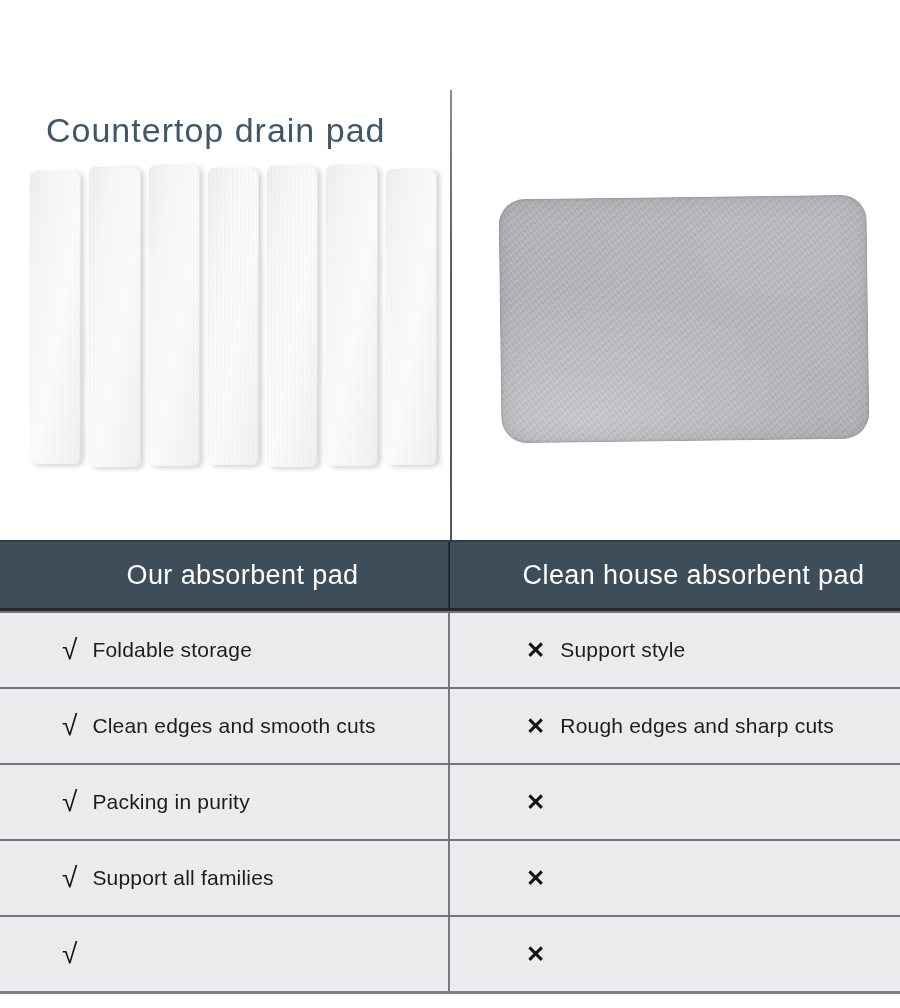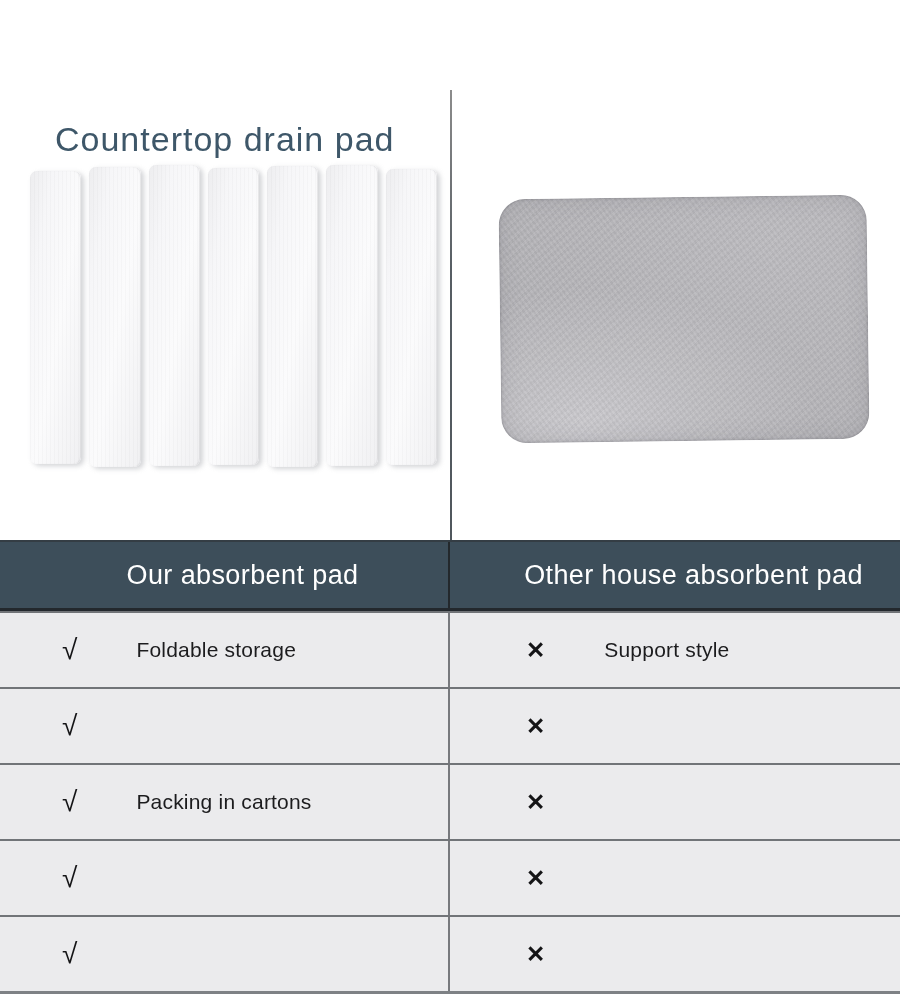--- a/index.html
+++ b/index.html
@@ -14,21 +14,21 @@
     height: 1008px;
     background: #ffffff;
     overflow: hidden;
   }
 
   
   .page-title {
     position: absolute;
     left: 38px;
     top: 103px;
-    margin: 17px;
+    margin: 8px;
     font-size: 34px;
     font-weight: 400;
     letter-spacing: 1px;
     color: #3e5769;
   }
 
   
   .top-divider {
     position: absolute;
     left: 450px;
@@ -133,21 +133,20 @@
     color: #141416;
     margin-right: 15px;
     line-height: 1;
   }
   .mark.check { font-size: 28px; }
   .mark.cross { font-size: 23px; font-weight: 600; }
   .cell-text {
     font-size: 21px;
     color: #1c1c1e;
     letter-spacing: 0.2px;
-    margin-left: 44px;
   }
 </style>
 </head>
 <body>
 
 <div class="page">
 
   <h1 class="page-title">Countertop drain pad</h1>
 
   <div class="pad-left">
@@ -161,56 +160,59 @@
   </div>
 
   <div class="top-divider"></div>
 
   <div class="pad-right"></div>
 
   <div class="cmp-table">
 
     <div class="cmp-head">
       <div class="cmp-th left">Our absorbent pad</div>
-      <div class="cmp-th right">Other house absorbent pad</div>
+      <div class="cmp-th right">Clean house absorbent pad</div>
     </div>
 
     <div class="cmp-row">
       <div class="cmp-td left">
         <span class="mark check">√</span>
         <span class="cell-text">Foldable storage</span>
       </div>
       <div class="cmp-td right">
         <span class="mark cross">✕</span>
         <span class="cell-text">Support style</span>
       </div>
     </div>
 
     <div class="cmp-row">
       <div class="cmp-td left">
         <span class="mark check">√</span>
-      </div>
-      <div class="cmp-td right">
-        <span class="mark cross">✕</span>
-      </div>
-    </div>
-
-    <div class="cmp-row">
-      <div class="cmp-td left">
-        <span class="mark check">√</span>
-        <span class="cell-text">Packing in cartons</span>
-      </div>
-      <div class="cmp-td right">
-        <span class="mark cross">✕</span>
-      </div>
-    </div>
-
-    <div class="cmp-row">
-      <div class="cmp-td left">
-        <span class="mark check">√</span>
+        <span class="cell-text">Clean edges and smooth cuts</span>
+      </div>
+      <div class="cmp-td right">
+        <span class="mark cross">✕</span>
+        <span class="cell-text">Rough edges and sharp cuts</span>
+      </div>
+    </div>
+
+    <div class="cmp-row">
+      <div class="cmp-td left">
+        <span class="mark check">√</span>
+        <span class="cell-text">Packing in purity</span>
+      </div>
+      <div class="cmp-td right">
+        <span class="mark cross">✕</span>
+      </div>
+    </div>
+
+    <div class="cmp-row">
+      <div class="cmp-td left">
+        <span class="mark check">√</span>
+        <span class="cell-text">Support all families</span>
       </div>
       <div class="cmp-td right">
         <span class="mark cross">✕</span>
       </div>
     </div>
 
     <div class="cmp-row">
       <div class="cmp-td left">
         <span class="mark check">√</span>
       </div>

